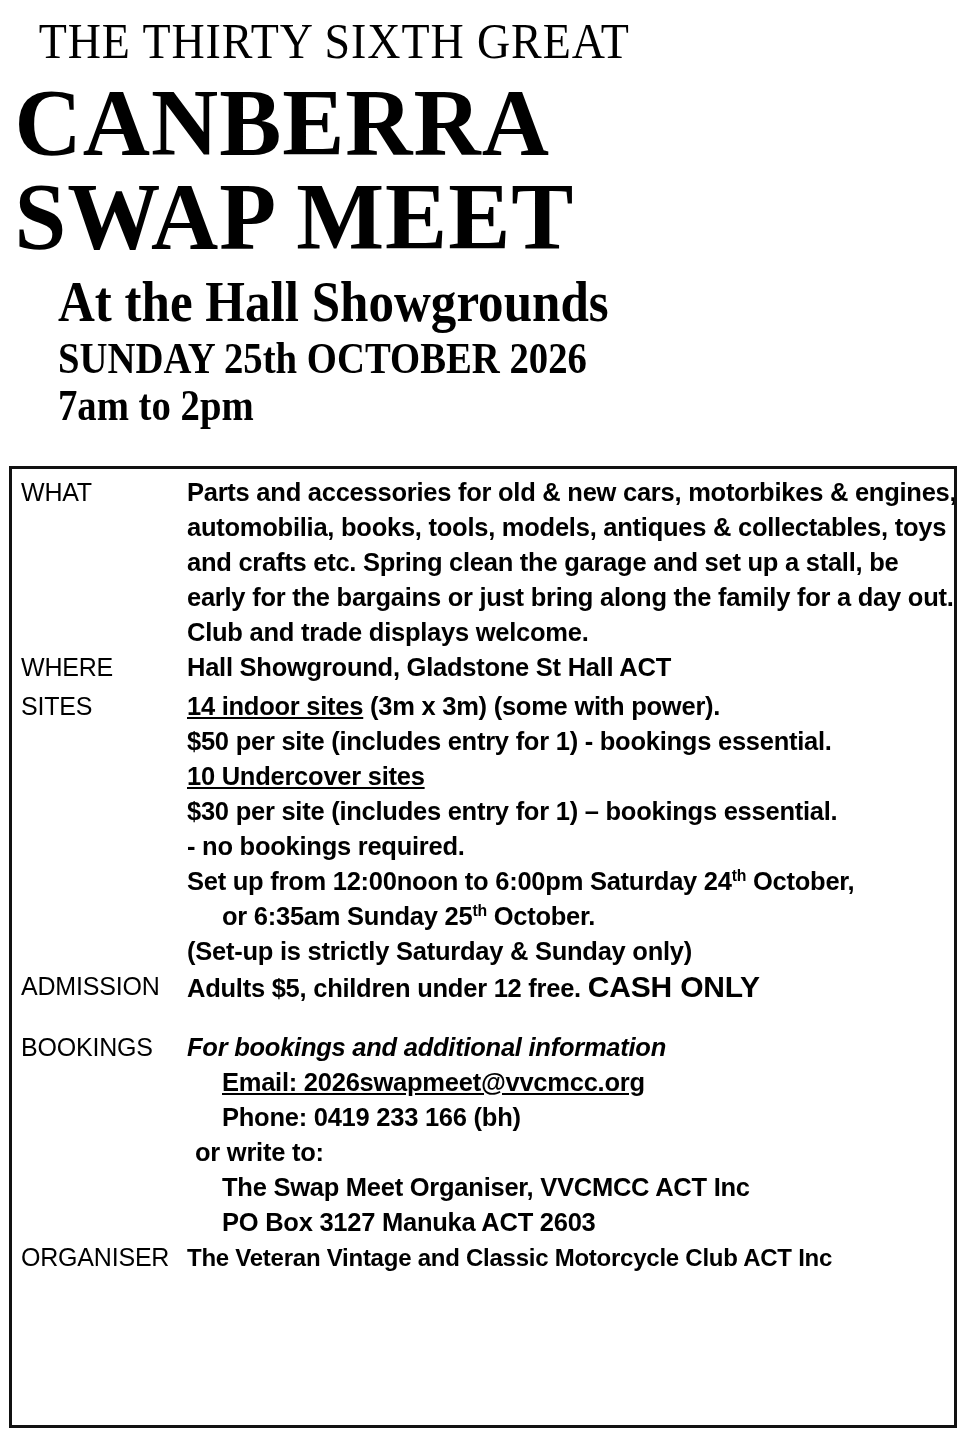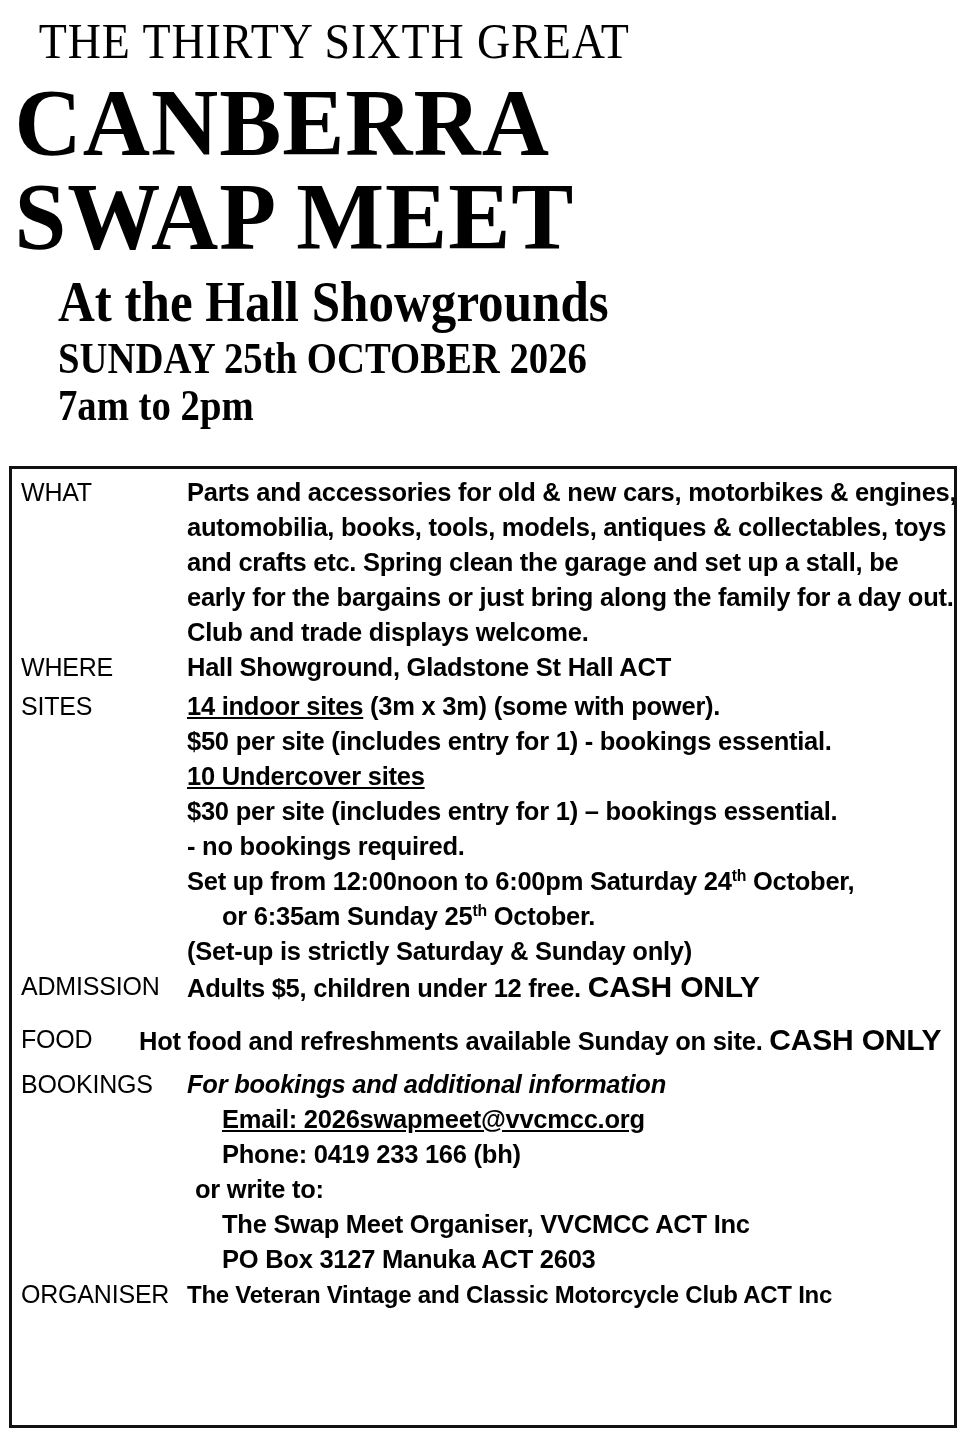--- a/index.html
+++ b/index.html
@@ -218,26 +218,20 @@
       <div class="body-col">
         <div class="btxt"><span>Adults $5, children under 12 free.</span> <span class="cash">CASH ONLY</span></div>
       </div>
     </div>
 
     <div class="spacer-8"></div>
 
 
     <div class="spacer-8"></div>
 
-    <div class="row row-food">
-      <div class="label">FOOD</div>
-      <div class="body-col">
-        <div class="btxt"><span>Hot food and refreshments available Sunday on site.</span> <span class="cash">CASH ONLY</span></div>
-      </div>
-    </div>
 
     <div class="spacer-8"></div>
 
     <div class="row row-bookings">
       <div class="label">BOOKINGS</div>
       <div class="body-col">
         <div class="btxt ital">For bookings and additional information</div>
         <div class="btxt indent1"><span class="u">Email: 2026swapmeet@vvcmcc.org</span></div>
         <div class="btxt indent1">Phone: 0419 233 166 (bh)</div>
         <div class="btxt indent1 indent-small">or write to:</div>

